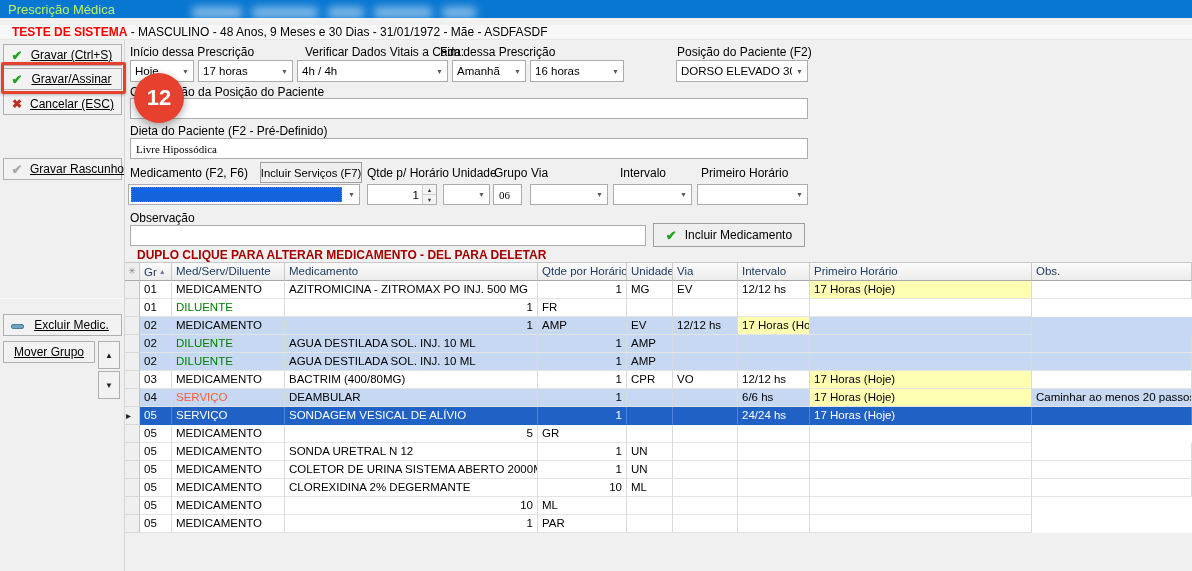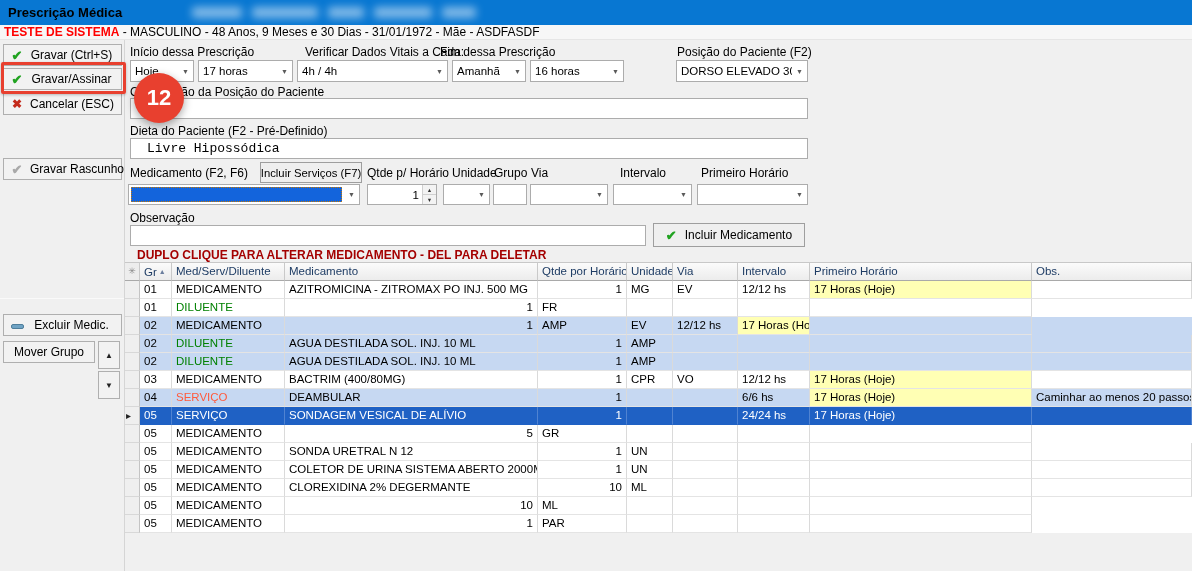--- a/index.html
+++ b/index.html
@@ -3,39 +3,39 @@
 <meta charset="utf-8">
 <style>
   * { margin:0; padding:0; box-sizing:border-box; }
   html,body { width:1192px; height:571px; }
   body {
     font-family:"Liberation Sans", sans-serif;
     font-size:12px; color:#000;
     position:relative; background:#F0F0F0; overflow:hidden;
   }
   
-  #titlebar { position:absolute; left:0; top:0; width:1192px; height:25px;
-    background:var(--titlebar-blue); color:#000000; display:flex; align-items:center;font-weight:bold; }
+  #titlebar { position:absolute; left:0; top:0; width:1192px; height:18px;
+    background:var(--titlebar-blue); color:#bef264; display:flex; align-items:center; }
   #titlebar .ttl { font-size:13px; padding-left:8px; }
   .redacted { position:absolute; left:192px; top:7px; height:12px; display:flex; gap:10px; }
   .blob { display:inline-block; height:11px; background:rgba(255,255,255,0.5);
     border-radius:3px; filter:blur(4px); }
   
   #patientbar { position:absolute; left:0; top:25px; width:1192px; height:15px;
-    background:#F7F7F7; line-height:15px; padding-left:4px; white-space:nowrap;
+    background:#F7F7F7; line-height:15px; padding-left:12px; white-space:nowrap;
     border-bottom:1px solid #E6E6E6; }
   #patientbar .pname { color:var(--patient-name-red); font-weight:bold; }
   #patientbar .pinfo { color:#000; }
   
   #sidebar { position:absolute; left:0; top:40px; width:125px; height:531px;
     background:#F0F0F0; border-right:1px solid #D5D5D5; }
   .sbtn { position:absolute; left:3px; width:119px; height:22px; background:#F2F2F2;
     border:1px solid #AFAFAF; display:flex; align-items:center; font-size:12px; cursor:default; }
   .sbtn .icn { width:26px; text-align:center; flex:0 0 26px; }
-  .sbtn .sbl { flex:1; text-align:center; padding-right:8px; white-space:nowrap; }
+  .sbtn .sbl { flex:1; text-align:center; padding-right:8px; white-space:nowrap;text-decoration:underline; }
   .check { color:var(--check-green); font-weight:bold; font-size:13px; }
   .check-gray { color:#A9A9A9; font-weight:bold; font-size:13px; }
   .xmark { color:var(--cancel-red); font-weight:bold; font-size:12px; }
   .minus-shape { display:inline-block; width:13px; height:5px; background:#6FA3C4;
     border:1px solid #4F7E9B; border-radius:2px; }
   .arrbtn { position:absolute; left:98px; width:22px; height:28px; background:#F2F2F2;
     border:1px solid #AFAFAF; display:flex; align-items:center; justify-content:center;
     font-size:8px; color:#222; }
   .sep { position:absolute; left:0; width:124px; height:1px; background:#DCDCDC;
     border-bottom:1px solid #FAFAFA; }
@@ -47,21 +47,21 @@
     background:var(--annotation-red); border-radius:50%; color:#fff; font-size:22px;
     font-weight:bold; display:flex; align-items:center; justify-content:center;
     z-index:51; box-shadow:0 3px 8px rgba(0,0,0,0.35);text-align:right; }
   
   .flabel { position:absolute; font-size:12px; color:#000; white-space:nowrap; }
   .dd { position:absolute; height:22px; background:#fff; border:1px solid #ACACAC;
     display:flex; align-items:center; padding-left:4px; font-size:11.5px; }
   .dd-text { flex:1; white-space:nowrap; overflow:hidden; }
   .dd-arrow { flex:0 0 15px; text-align:center; color:#5A5A5A; font-size:7px; }
   .tin { position:absolute; height:21px; background:#fff; border:1px solid #ACACAC;
-    font-family:Liberation Mono, monospace; font-size:13px; padding:0 16px; }
+    font-family:Liberation Serif, serif; font-size:11px; padding:0 5px; }
   .btn { position:absolute; background:#EFEFEF; border:1px solid #9E9E9E; font-size:11.3px;
     display:flex; align-items:center; justify-content:center; white-space:nowrap; }
   .btn .icn { margin-right:8px; }
   #combo-med { position:absolute; left:128px; top:184px; width:232px; height:21px;
     background:#fff; border:1px solid #ACACAC; display:flex; align-items:stretch; }
   #combo-med .fill { flex:1; margin:2px; background:#1364DC; border:1px dotted #C87800; }
   #combo-med .dd-arrow { align-self:center; }
   .spin { position:absolute; left:367px; top:184px; width:70px; height:21px; background:#fff;
     border:1px solid #ACACAC; display:flex; }
   .spin input { flex:1; border:0; text-align:right; padding-right:3px; font-size:11.5px;

